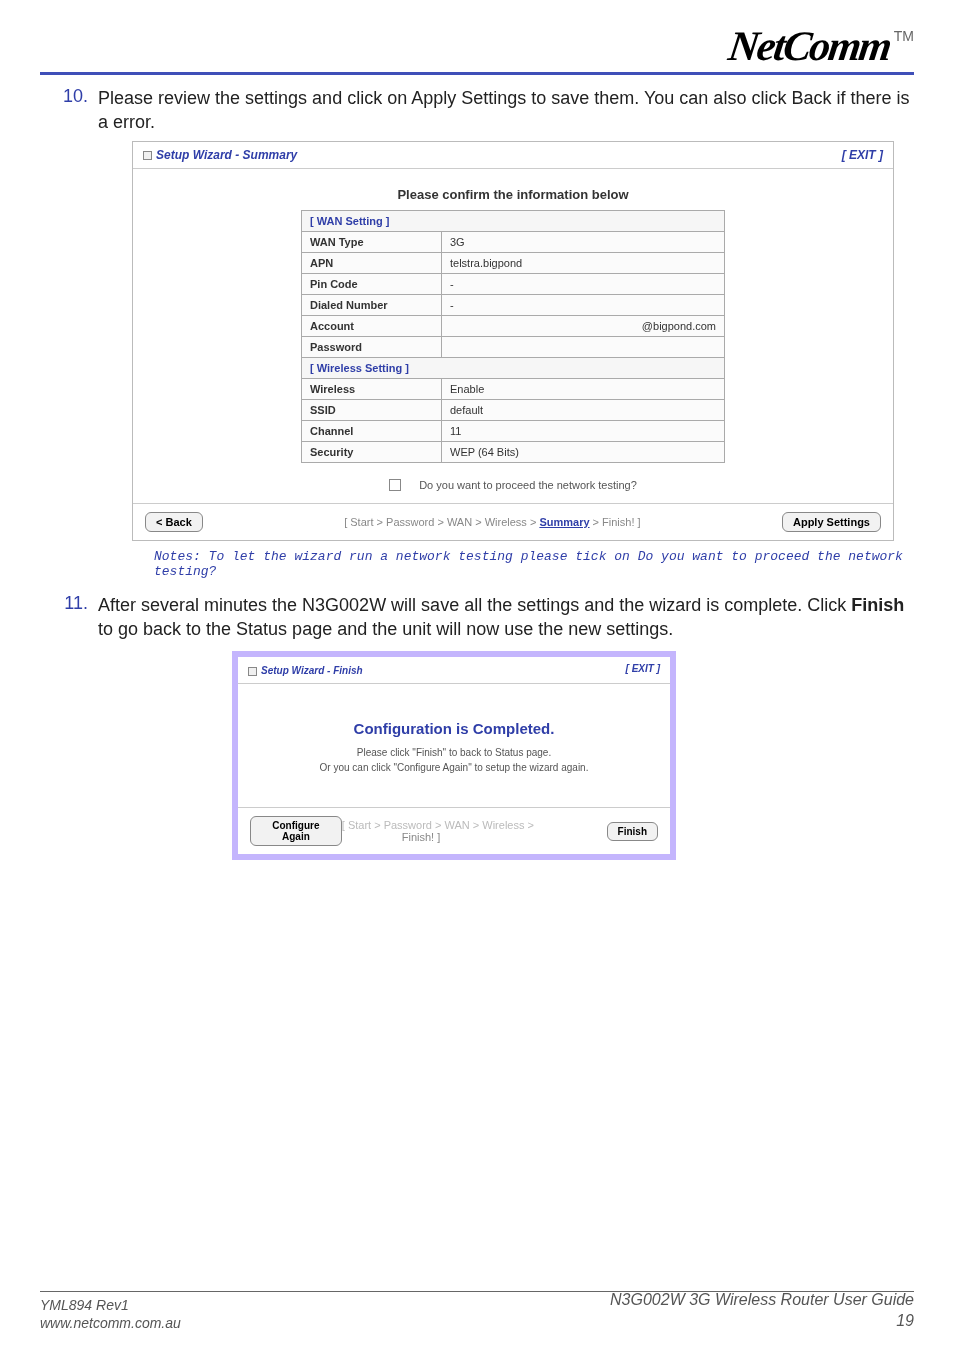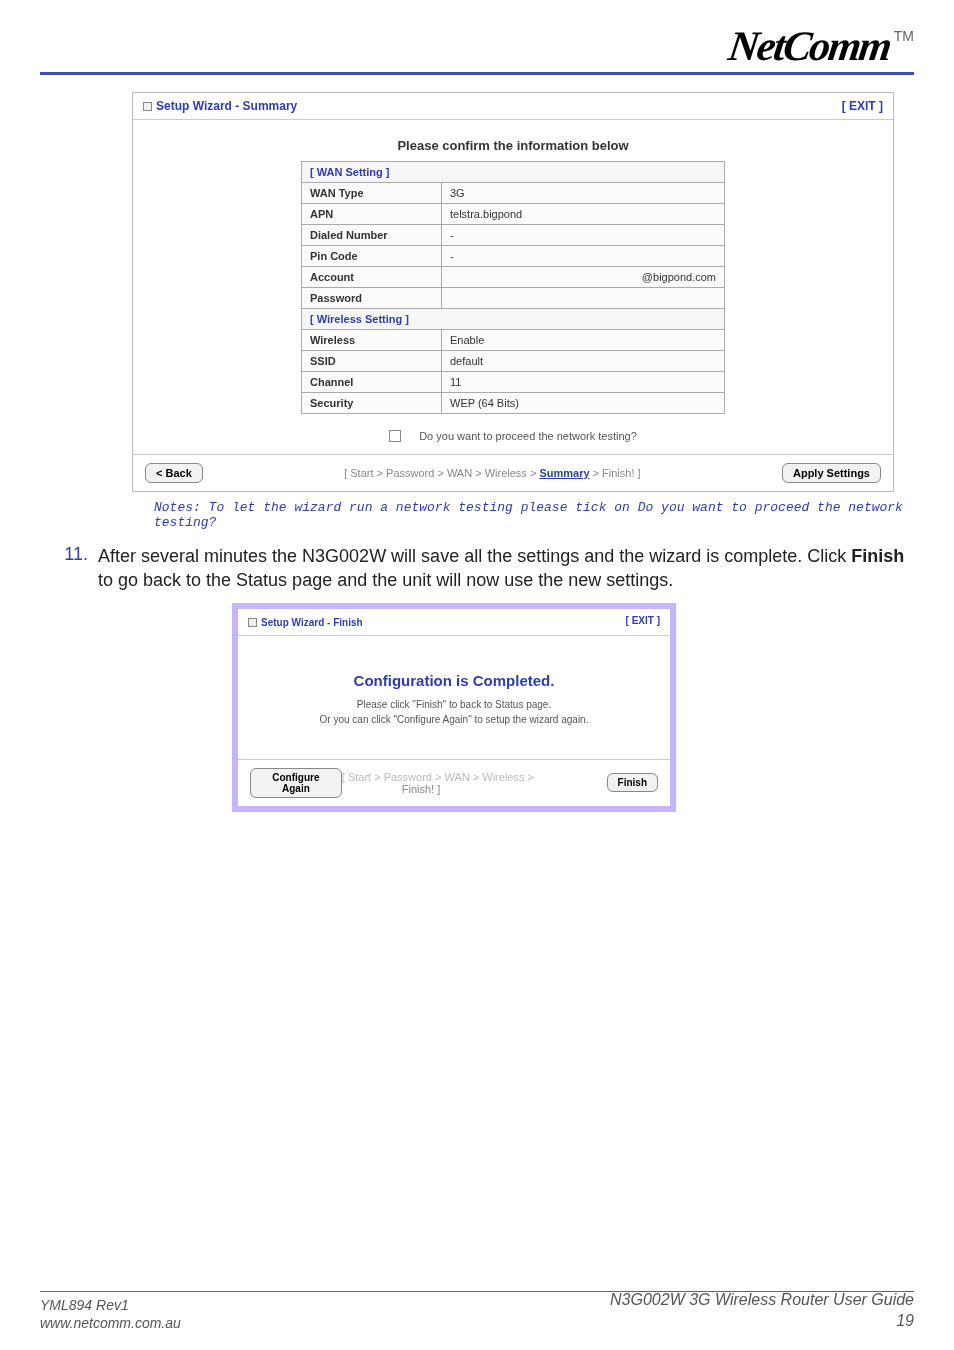--- a/index.html
+++ b/index.html
@@ -6,21 +6,21 @@
     body { width: 954px; height: 1350px; background: #fff; font-family: Arial, Helvetica, sans-serif; color: #333; position: relative; }
     .logo-wrap { position: absolute; right: 40px; top: 22px; display: flex; align-items: flex-start; }
     .logo-text { font-family: 'Brush Script MT', cursive; font-weight: 900; font-size: 42px; font-style: italic; letter-spacing: -2px; color: #000; transform: skewX(-8deg); }
     .tm { font-size: 14px; color: #666; margin-left: 4px; margin-top: 6px; }
     .top-rule { position: absolute; left: 40px; right: 40px; top: 72px; border-top: 3px solid #3f4fb8; }
     .content { position: absolute; left: 62px; right: 40px; top: 86px; }
     .step { display: flex; gap: 10px; margin-bottom: 6px; }
     .step-num { color: #2f3ea8; font-size: 18px; width: 26px; text-align: right; flex-shrink: 0; }
     .step-text { font-size: 18px; color: #222; line-height: 1.35; }
     .panel { margin-left: 70px; margin-right: 20px; border: 1px solid #bbb; background: #fff; margin-top: 6px; margin-bottom: 8px; }
-    .panel-header { display: flex; justify-content: space-between; padding: 6px 10px; border-bottom: 1px solid #ccc; font-size: 12px; }
+    .panel-header { display: flex; justify-content: space-between; padding: 6px 10px; border-bottom: 1px solid #ccc; font-size: 12px; font-style: italic; }
     .panel-title { color: #2f3ea8; font-weight: bold; }
     .panel-title-icon { display:inline-block; width:9px; height:9px; border:1px solid #888; margin-right:4px; vertical-align:middle; background:#f0f0f0;}
     .exit { color: #2f3ea8; font-weight: bold; cursor: pointer; margin-left: 16px; }
     .panel-body { padding: 18px 0 12px; text-align: center; }
     .confirm-text { font-weight: bold; font-size: 13px; margin-bottom: 8px; }
     .settings-table { margin: 0 auto; border-collapse: collapse; width: 424px; }
     .settings-table td { border: 1px solid #aaa; padding: 4px 8px; font-size: 11px; text-align: left; background: #fbfbfb; }
     .settings-table td.label { font-weight: bold; width: 140px; }
     .settings-table td.section { color: #2f3ea8; font-weight: bold; background: #f6f6f6; }
     .settings-table td.right-align { text-align: right; }
@@ -45,20 +45,24 @@
 <body>
 
 <div class="logo-wrap">
   <span class="logo-text">NetComm</span>
   <span class="tm">TM</span>
 </div>
 <div class="top-rule"></div>
 
 <div class="content">
 
+  <div class="step">
+    <div class="step-num">10.</div>
+    <div class="step-text">Please review the settings and click on Apply Settings to save them. You can also click Back if there is a error.</div>
+  </div>
 
   <div class="panel">
     <div class="panel-header">
       <span><span class="panel-title-icon"></span><span class="panel-title">Setup Wizard - Summary</span></span>
       <span class="exit">[ EXIT ]</span>
     </div>
     <div class="panel-body">
       <div class="confirm-text">Please confirm the information below</div>
       <table class="settings-table">
         <tbody>
@@ -67,25 +71,25 @@
             </tr>
         <tr>
               <td class="label">WAN Type</td>
               <td>3G</td>
             </tr>
         <tr>
               <td class="label">APN</td>
               <td>telstra.bigpond</td>
             </tr>
         <tr>
-              <td class="label">Dialed Number</td>
+              <td class="label">Pin Code</td>
               <td>-</td>
             </tr>
         <tr>
-              <td class="label">Pin Code</td>
+              <td class="label">Dialed Number</td>
               <td>-</td>
             </tr>
         <tr>
               <td class="label">Account</td>
               <td class="right-align">@bigpond.com</td>
             </tr>
         <tr>
               <td class="label">Password</td>
               <td></td>
             </tr>

